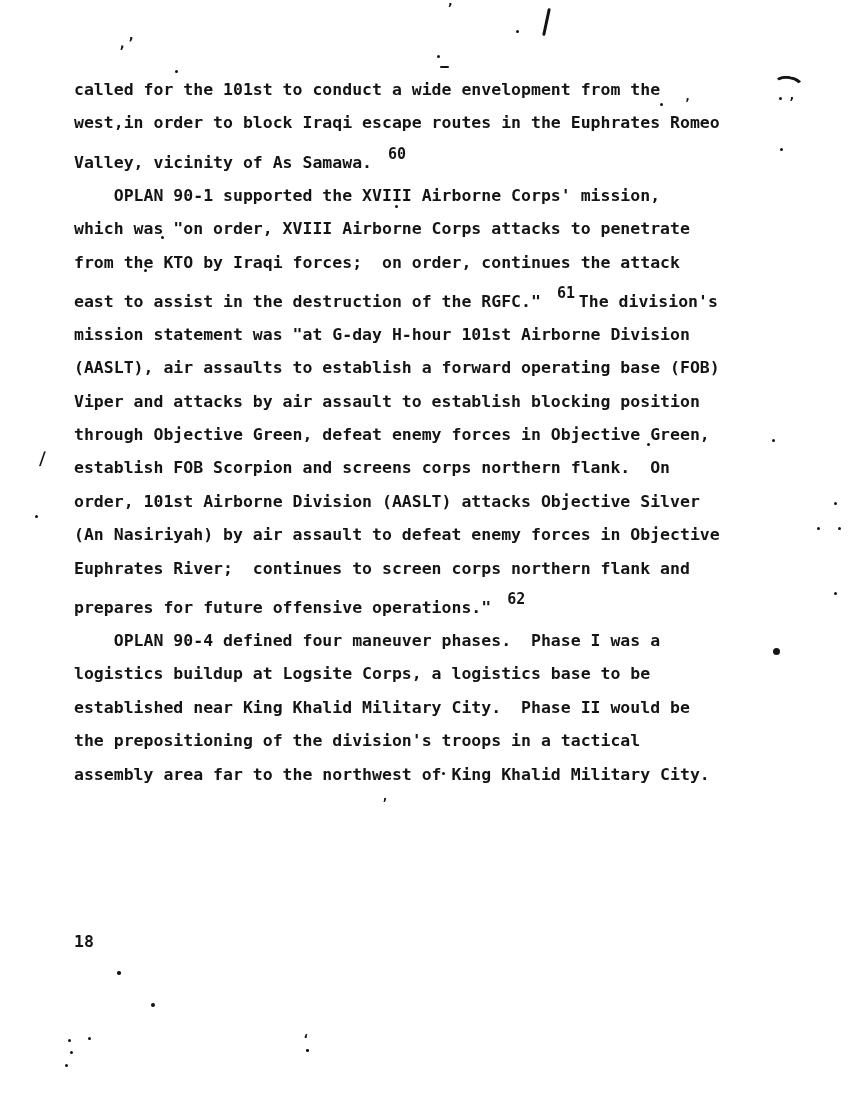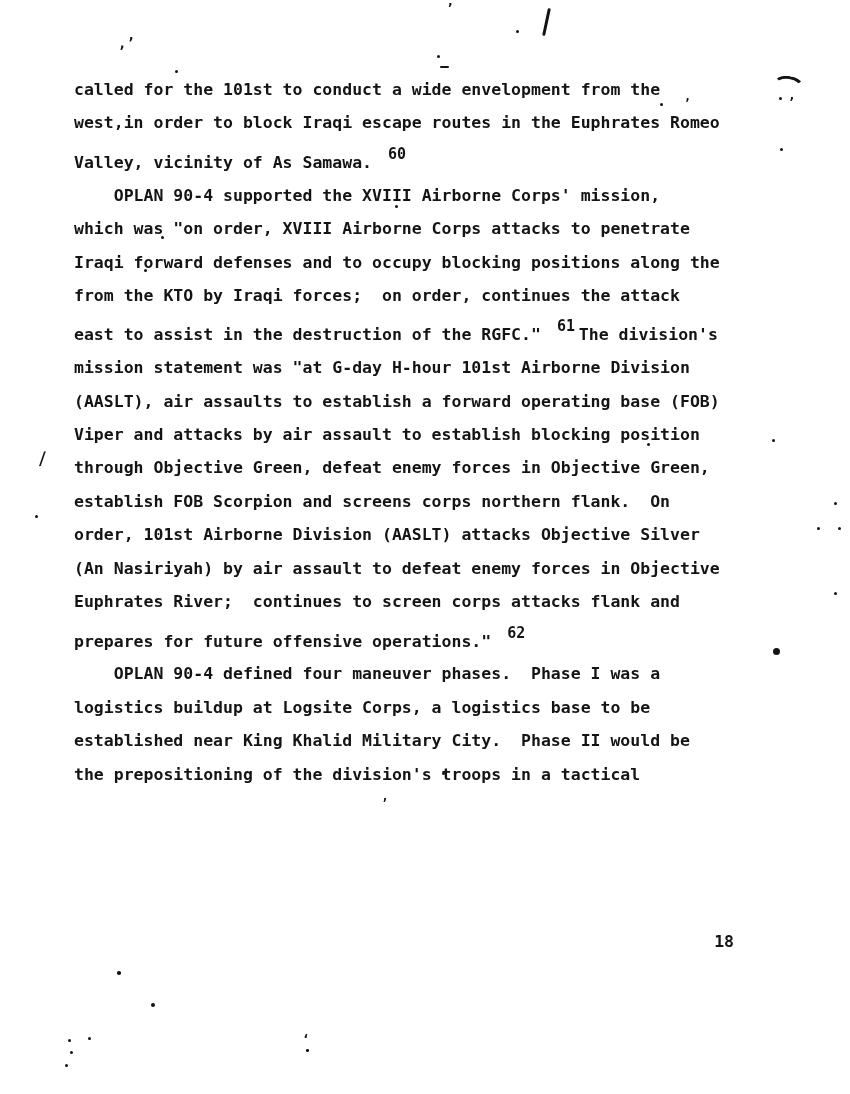--- a/index.html
+++ b/index.html
@@ -17,21 +17,21 @@
     white-space:pre;
     font-size:16.5px; line-height:33.4px; font-weight:bold;
     letter-spacing:0;
   }
   .line sup {
     font-size:15px; font-weight:bold;
     vertical-align:super; position:relative; top:-2px; left:16px;
   }
   .page-number {
     position:absolute; left:74px; top:932px; width:660px;
-    text-align:right; color:var(--ink);
+    text-align:left; color:var(--ink);
     font-size:16.5px; font-weight:bold; line-height:20px;
   }
   .artifact { position:absolute; color:var(--ink); }
   .artifact.dot { background:var(--ink); border-radius:50%; }
   .artifact.dash { background:var(--ink); height:2px; border-radius:1px; }
   .artifact.stroke { background:var(--ink); width:3px; border-radius:2px; }
   .artifact.arc {
     border:3px solid var(--ink);
     border-color:var(--ink) transparent transparent transparent;
     border-radius:50%;
@@ -40,38 +40,38 @@
   .artifact.slash { font-weight:bold; font-style:italic; line-height:1; }
 </style>
 </head>
 <body>
 
 <div class="page">
   <div class="content" id="page-text">
       <div class="line">called for the 101st to conduct a wide envelopment from the</div>
       <div class="line">west,in order to block Iraqi escape routes in the Euphrates Romeo</div>
       <div class="line">Valley, vicinity of As Samawa.<sup>60</sup></div>
-      <div class="line">    OPLAN 90-4 supported the XVIII Airborne Corps' mission,</div>
+      <div class="line">    OPLAN 90-1 supported the XVIII Airborne Corps' mission,</div>
       <div class="line">which was "on order, XVIII Airborne Corps attacks to penetrate</div>
-      <div class="line">Iraqi forward defenses and to occupy blocking positions along the</div>
       <div class="line">from the KTO by Iraqi forces;  on order, continues the attack</div>
       <div class="line">east to assist in the destruction of the RGFC."<sup>61</sup>  The division's</div>
       <div class="line">mission statement was "at G-day H-hour 101st Airborne Division</div>
       <div class="line">(AASLT), air assaults to establish a forward operating base (FOB)</div>
       <div class="line">Viper and attacks by air assault to establish blocking position</div>
       <div class="line">through Objective Green, defeat enemy forces in Objective Green,</div>
       <div class="line">establish FOB Scorpion and screens corps northern flank.  On</div>
       <div class="line">order, 101st Airborne Division (AASLT) attacks Objective Silver</div>
       <div class="line">(An Nasiriyah) by air assault to defeat enemy forces in Objective</div>
-      <div class="line">Euphrates River;  continues to screen corps attacks flank and</div>
+      <div class="line">Euphrates River;  continues to screen corps northern flank and</div>
       <div class="line">prepares for future offensive operations."<sup>62</sup></div>
       <div class="line">    OPLAN 90-4 defined four maneuver phases.  Phase I was a</div>
       <div class="line">logistics buildup at Logsite Corps, a logistics base to be</div>
       <div class="line">established near King Khalid Military City.  Phase II would be</div>
       <div class="line">the prepositioning of the division's troops in a tactical</div>
+      <div class="line">assembly area far to the northwest of King Khalid Military City.</div>
     </div>
   <div class="page-number">18</div>
   <div id="artifact-layer">
       <span class="artifact text" style="left: 118px; top: 36px; font-size: 14px;">,’</span>
       <span class="artifact dot" style="left: 175px; top: 70px; width: 3px; height: 3px;"></span>
       <span class="artifact text" style="left: 446px; top: 2px; font-size: 13px;">’</span>
       <span class="artifact stroke" style="left: 545px; top: 8px; height: 28px; transform: rotate(12deg);"></span>
       <span class="artifact dot" style="left: 516px; top: 30px; width: 3px; height: 3px;"></span>
       <span class="artifact dot" style="left: 437px; top: 55px; width: 3px; height: 3px;"></span>
       <span class="artifact dash" style="left: 440px; top: 66px; width: 9px;"></span>

